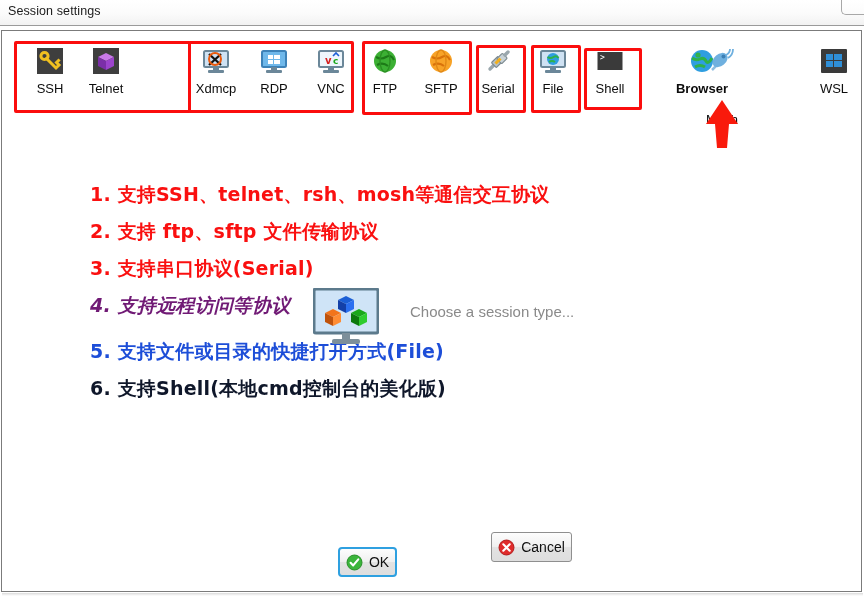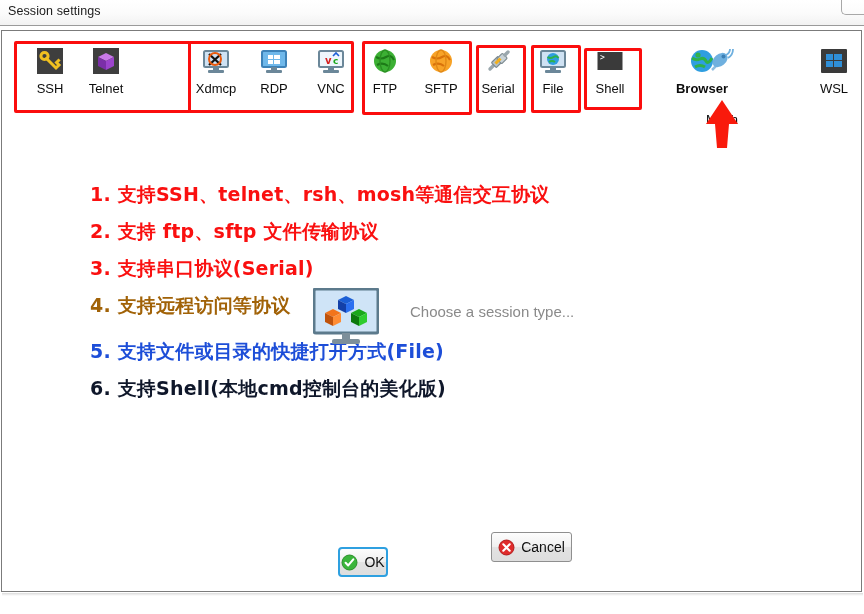--- a/index.html
+++ b/index.html
@@ -95,21 +95,21 @@
     background:linear-gradient(180deg,#fdfdfd 0%,#f0f0f0 48%,#e2e2e2 52%,#dedede 100%);
     border:1px solid #8f8f8f;border-radius:3px;
     cursor:pointer;user-select:none;
   }
   .btn.focus{
     border:2px solid #2ea0e0;border-radius:4px;
   }
   .btn .bico{width:17px;height:17px;display:block;flex:0 0 17px;}
   .btn .blabel{line-height:17px;}
 
-  #ok-btn{left:338px;top:547px;width:50px;}
+  #ok-btn{left:338px;top:547px;width:59px;}
   #cancel-btn{left:491px;top:532px;width:81px;}
 </style>
 </head>
 <body>
 
 <div id="root">
 
   <div class="titlebar">
     <div class="tt">Session settings</div>
     <div class="corner-clip"></div>
@@ -258,21 +258,21 @@
   <div class="arrow" style="left:700px;top:98px;">
     <svg width="44" height="52" viewBox="0 0 44 52">
       <polygon points="22,2 38,26 29,26 27,50 17,50 15,26 6,26" fill="#f91a0c"></polygon>
     </svg>
   </div>
 
   <div class="cnlist" id="cnlist">
       <div class="cnline" style="position: absolute; left: 0px; top: 0px; color: rgb(250, 16, 16);">1. 支持SSH、telnet、rsh、mosh等通信交互协议</div>
       <div class="cnline" style="position: absolute; left: 0px; top: 37px; color: rgb(250, 16, 16);">2. 支持 ftp、sftp 文件传输协议</div>
       <div class="cnline" style="position: absolute; left: 0px; top: 74px; color: rgb(250, 16, 16);">3. 支持串口协议(Serial)</div>
-      <div class="cnline" style="position: absolute; left: 0px; top: 111px; color: #a16207;">4. 支持远程访问等协议</div>
+      <div class="cnline" style="position: absolute; left: 0px; top: 111px; color: #701a75; font-style: italic;">4. 支持远程访问等协议</div>
       <div class="cnline" style="position: absolute; left: 0px; top: 157px; color: #1d4ed8;">5. 支持文件或目录的快捷打开方式(File)</div>
       <div class="cnline" style="position: absolute; left: 0px; top: 194px; color: #0f172a; text-align: right;">6. 支持Shell(本地cmd控制台的美化版)</div>
     </div>
 
   <div class="center-ico">
     <svg width="66" height="57" viewBox="0 0 66 57">
       <rect x="1" y="1" width="64" height="44" rx="2" fill="#cfe4f7" stroke="#5c7a8c" stroke-width="3"></rect>
       <rect x="29" y="45" width="8" height="7" fill="#7d8f9a"></rect>
       <rect x="19" y="51" width="28" height="5" rx="2" fill="#7d8f9a"></rect>
 

